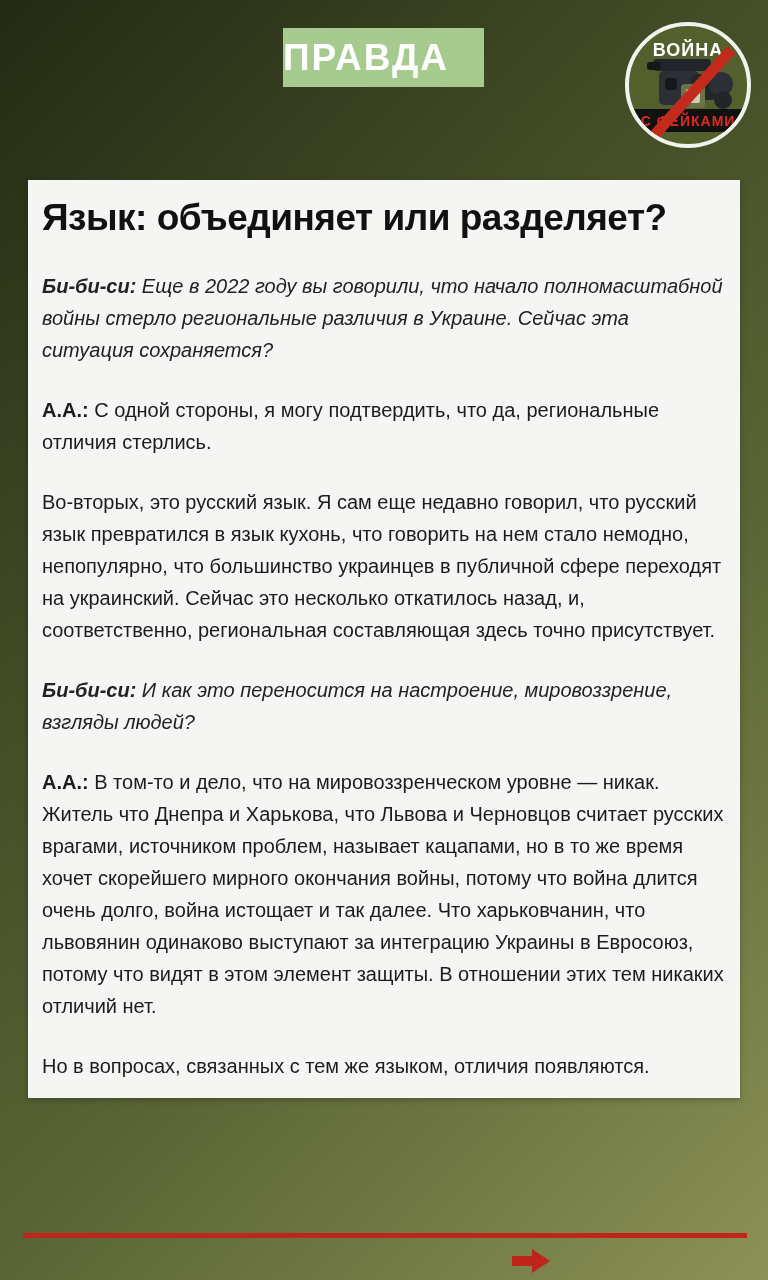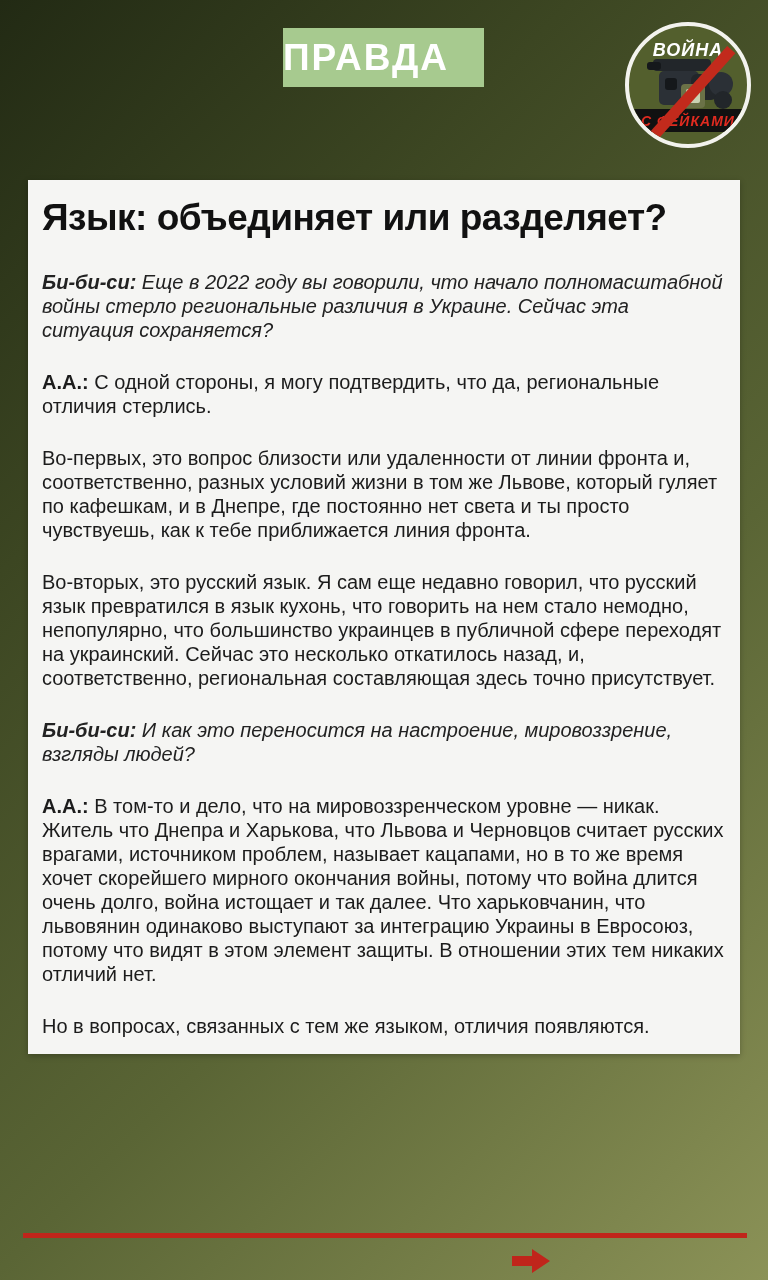--- a/index.html
+++ b/index.html
@@ -20,21 +20,20 @@
   }
 
   
   .logo{
     position:absolute;left:625px;top:22px;width:126px;height:126px;
     border-radius:50%;
     background:#535f2d;
     border:4px solid #f3f3ee;
     box-sizing:border-box;
     overflow:hidden;
-    font-style:italic;
   }
   .logo-top-text{
     position:absolute;left:0;right:0;top:14px;
     text-align:center;color:#ffffff;font-weight:bold;font-size:18px;letter-spacing:1px;
   }
   .logo-band{
     position:absolute;left:-6px;right:-6px;top:83px;height:23px;
     background:#111111;
     display:flex;align-items:center;justify-content:center;
   }
@@ -54,21 +53,21 @@
     padding:12px 14px 16px 14px;
     box-shadow:0 2px 6px rgba(0,0,0,0.25);
   }
   .card h1{
     margin:4px 0 30px 0;
     font-size:37px;line-height:44px;
     color:#111111;letter-spacing:-0.5px;
   }
   .para{
     margin:4px 0 28px 0;
-    font-size:20px;line-height:24px;color:#1c1c1c;
+    font-size:20px;line-height:32px;color:#1c1c1c;
   }
   .para:last-child{margin-bottom:0;}
   .para.q{font-style:italic;color:#222222;}
   .para b{font-weight:bold;}
 
   
   .footer-line{
     position:absolute;left:23px;top:1233px;width:724px;height:5px;
     background:#c0251b;
   }
@@ -107,21 +106,20 @@
       <span class="logo-band-text">С ФЕЙКАМИ</span>
     </div>
     <div class="logo-stripe"></div>
   </div>
 
   <div class="card">
     <h1>Язык: объединяет или разделяет?</h1>
     <div>
         <p class="para q"><b>Би-би-си: </b>Еще в 2022 году вы говорили, что начало полномасштабной войны стерло региональные различия в Украине. Сейчас эта ситуация сохраняется?</p>
         <p class="para a"><b>А.А.: </b>С одной стороны, я могу подтвердить, что да, региональные отличия стерлись.</p>
-        <p class="para a">Во-первых, это вопрос близости или удаленности от линии фронта и, соответственно, разных условий жизни в том же Львове, который гуляет по кафешкам, и в Днепре, где постоянно нет света и ты просто чувствуешь, как к тебе приближается линия фронта.</p>
         <p class="para a">Во-вторых, это русский язык. Я сам еще недавно говорил, что русский язык превратился в язык кухонь, что говорить на нем стало немодно, непопулярно, что большинство украинцев в публичной сфере переходят на украинский. Сейчас это несколько откатилось назад, и, соответственно, региональная составляющая здесь точно присутствует.</p>
         <p class="para q"><b>Би-би-си: </b>И как это переносится на настроение, мировоззрение, взгляды людей?</p>
         <p class="para a"><b>А.А.: </b>В том-то и дело, что на мировоззренческом уровне — никак. Житель что Днепра и Харькова, что Львова и Черновцов считает русских врагами, источником проблем, называет кацапами, но в то же время хочет скорейшего мирного окончания войны, потому что война длится очень долго, война истощает и так далее. Что харьковчанин, что львовянин одинаково выступают за интеграцию Украины в Евросоюз, потому что видят в этом элемент защиты. В отношении этих тем никаких отличий нет.</p>
         <p class="para a">Но в вопросах, связанных с тем же языком, отличия появляются.</p>
       </div>
   </div>
 
   <div class="footer-line"></div>
   <svg class="footer-arrow" viewBox="0 0 38 24">
     <polygon points="0,7 20,7 20,0 38,12 20,24 20,17 0,17" fill="#c0251b"></polygon>

